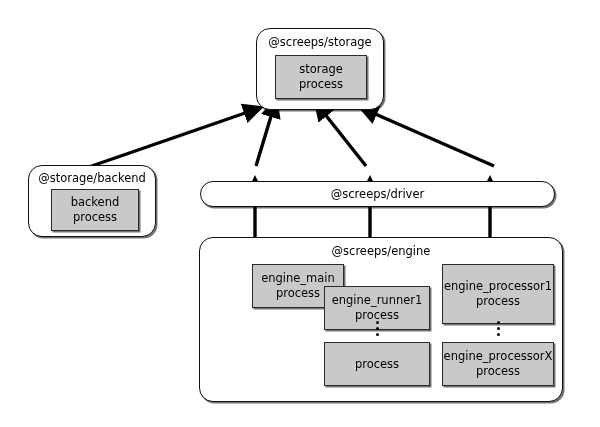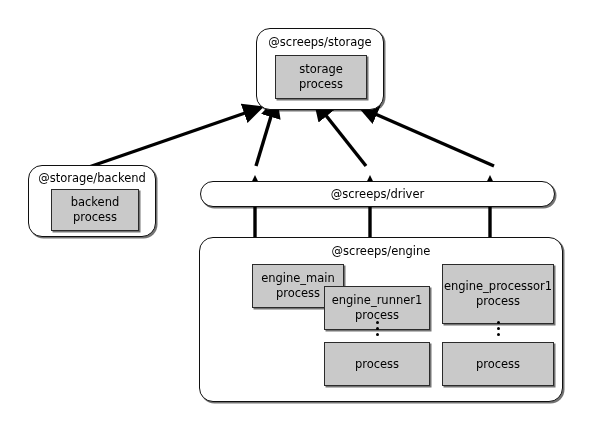--- a/index.html
+++ b/index.html
@@ -164,17 +164,18 @@
     <div class="proc" style="left:242px; top:26px; width:112px; height:60px;">
       <span>engine_processor1</span>
       <span>process</span>
     </div>
     <div class="vdots" style="left:291px; top:80px;">
       <i></i>
         <i></i>
         <i></i>
     </div>
     <div class="proc" style="left:242px; top:104px; width:112px; height:44px;">
+      <span>engine_processorX</span>
       <span>process</span>
     </div>
   </div>
 
 </div>
 
 </body></html>

